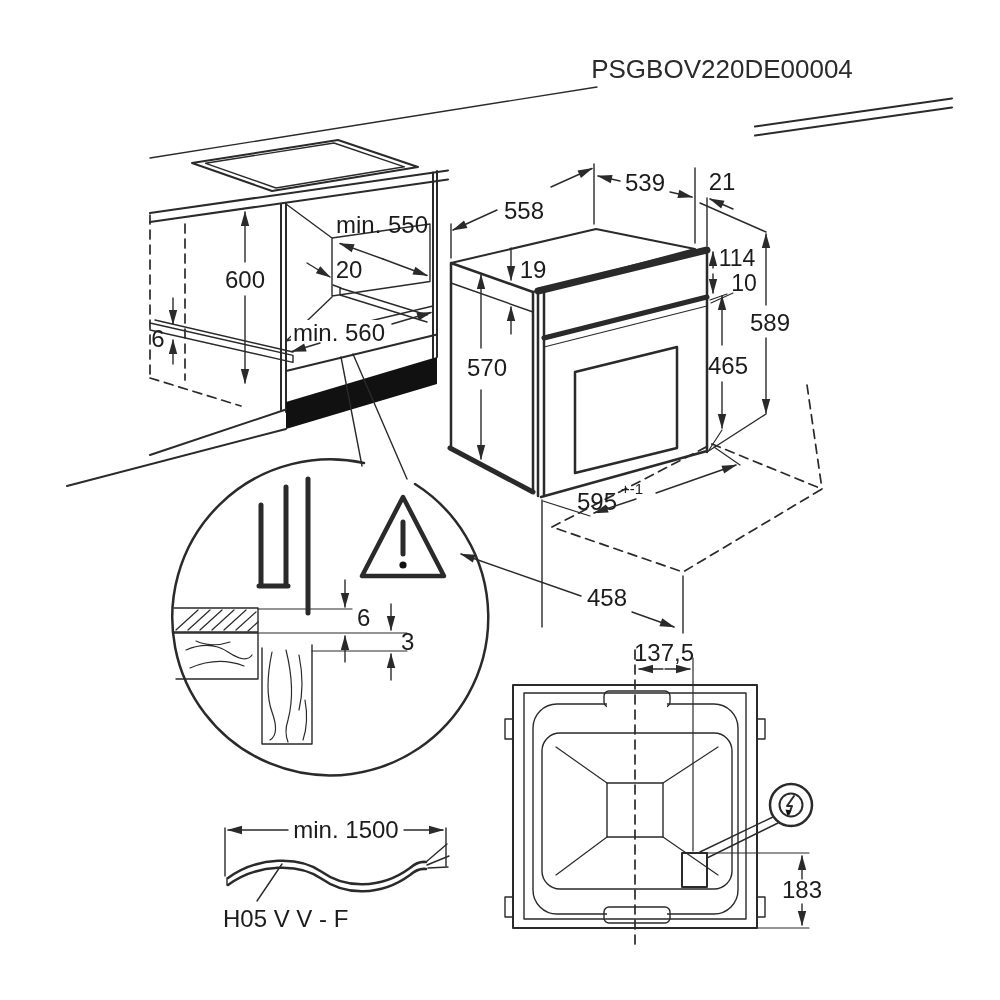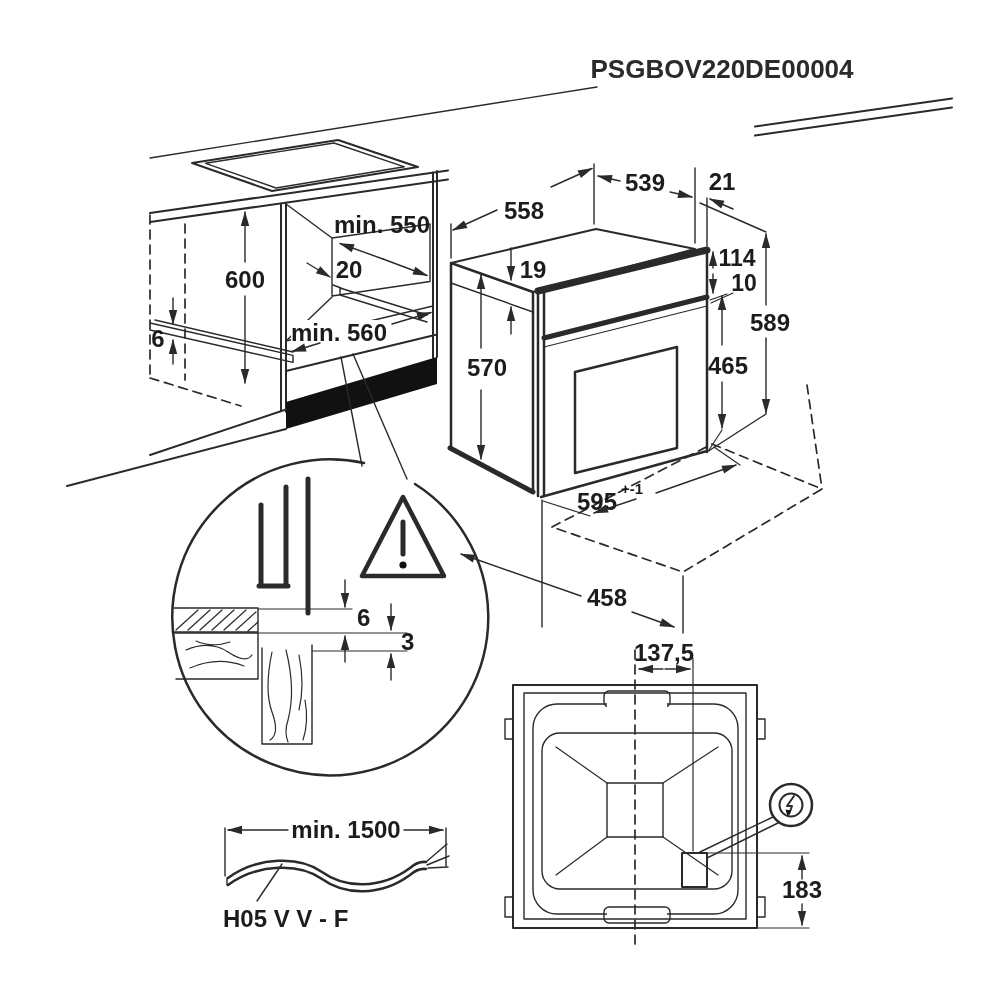--- a/index.html
+++ b/index.html
@@ -1,16 +1,16 @@
 <!DOCTYPE html>
 <html><head>
 <meta charset="utf-8">
 <style>
   html,body{margin:0;padding:0;background:#ffffff;}
-  .page{position:relative;width:1000px;height:1000px;background:#fff;overflow:hidden;font-weight:bold;}
+  .page{position:relative;width:1000px;height:1000px;background:#fff;overflow:hidden;}
   svg{display:block;}
   text{font-family:"Liberation Sans","DejaVu Sans",sans-serif;fill:#1c1c1c;stroke:none;}
   .txt{font-size:24px;}
   .txtm{font-size:23px;}
   .txts{font-size:15px;}
   .ttl{font-size:26px;fill:#2b2b2b;}
   .ln{stroke:#2a2a2a;stroke-width:2;fill:none;stroke-linecap:round;stroke-linejoin:round;}
   .s25{stroke-width:2.5;}
   .s14{stroke-width:1.4;}
   .s12{stroke-width:1.2;}

